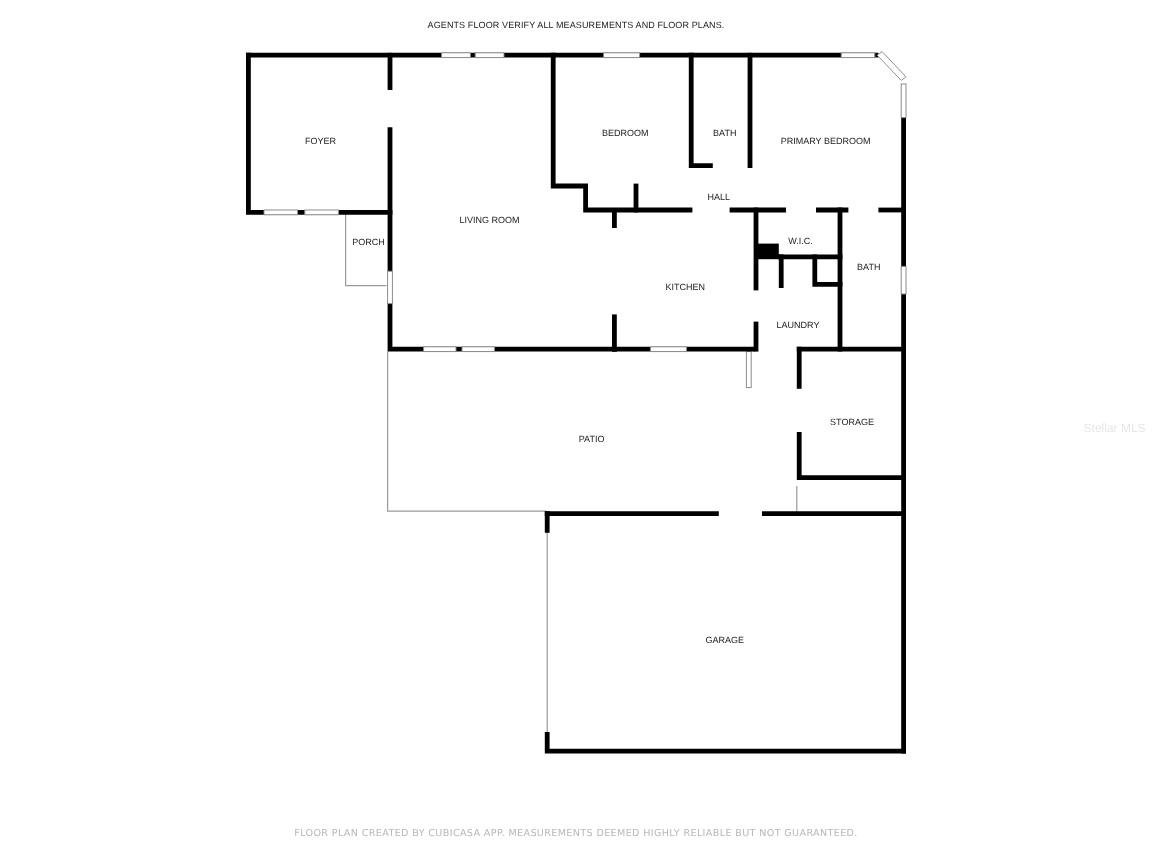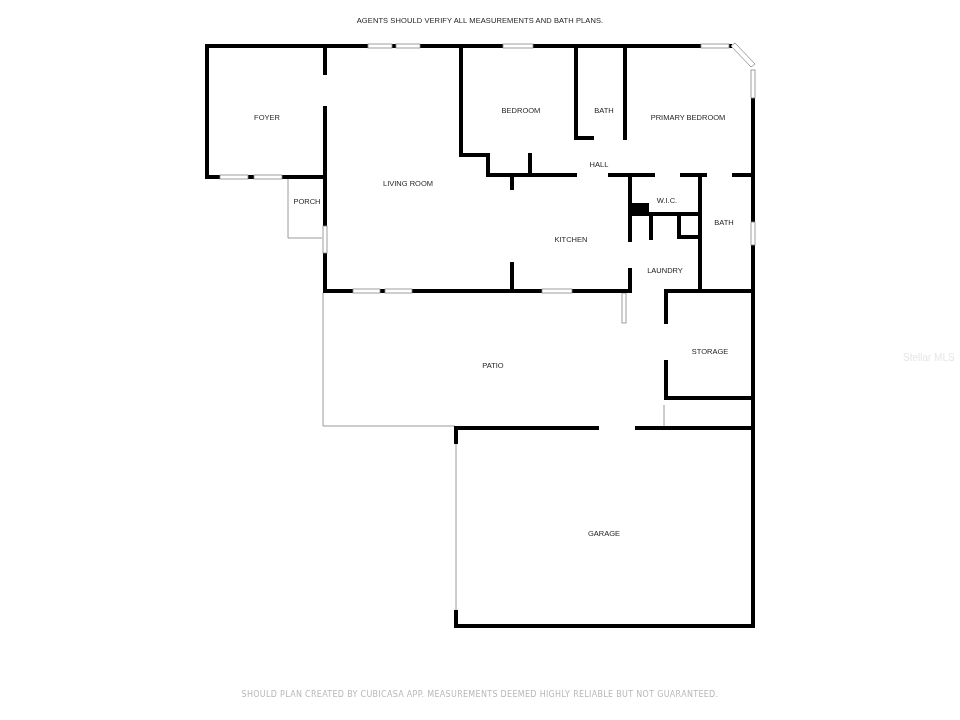--- a/index.html
+++ b/index.html
@@ -9,21 +9,21 @@
   .watermark { position:absolute; top:352px; left:903px; font-size:10px; color:#e6e6e6; font-weight:normal; }
   svg { position:absolute; left:0; top:0; }
   .room-label { font-family:"Liberation Sans", sans-serif; font-size:7.5px; fill:#222; text-anchor:middle; dominant-baseline:middle; }
   .wall { stroke:#000; stroke-width:4; fill:none; stroke-linecap:square; }
   .thin { stroke:#9a9a9a; stroke-width:1; fill:none; }
   .win { fill:#fff; stroke:#888; stroke-width:0.8; }
 </style>
 </head>
 <body>
 
-<div class="disclaimer-top">AGENTS SHOULD VERIFY ALL MEASUREMENTS AND BATH PLANS.</div>
+<div class="disclaimer-top">AGENTS FLOOR VERIFY ALL MEASUREMENTS AND FLOOR PLANS.</div>
 
 <svg width="960" height="720" viewBox="0 0 960 720">
 
   <g>
     <path class="thin" d="M288,178 L288,238 L322,238"></path>
     <path class="thin" d="M323,293 L323,426 L455,426"></path>
     <path class="thin" d="M664,405 L664,426"></path>
     <path class="thin" d="M456,440 L456,610"></path>
     <rect x="622" y="293" width="4" height="30" class="win"></rect>
   </g>
@@ -99,13 +99,13 @@
     <text class="room-label" x="724" y="223">BATH</text>
     <text class="room-label" x="571" y="240">KITCHEN</text>
     <text class="room-label" x="665" y="271">LAUNDRY</text>
     <text class="room-label" x="710" y="352">STORAGE</text>
     <text class="room-label" x="493" y="366">PATIO</text>
     <text class="room-label" x="604" y="534">GARAGE</text>
   </g>
 </svg>
 
 <div class="watermark">Stellar MLS</div>
-<div class="disclaimer-bottom">SHOULD PLAN CREATED BY CUBICASA APP. MEASUREMENTS DEEMED HIGHLY RELIABLE BUT NOT GUARANTEED.</div>
+<div class="disclaimer-bottom">FLOOR PLAN CREATED BY CUBICASA APP. MEASUREMENTS DEEMED HIGHLY RELIABLE BUT NOT GUARANTEED.</div>
 
 </body></html>

